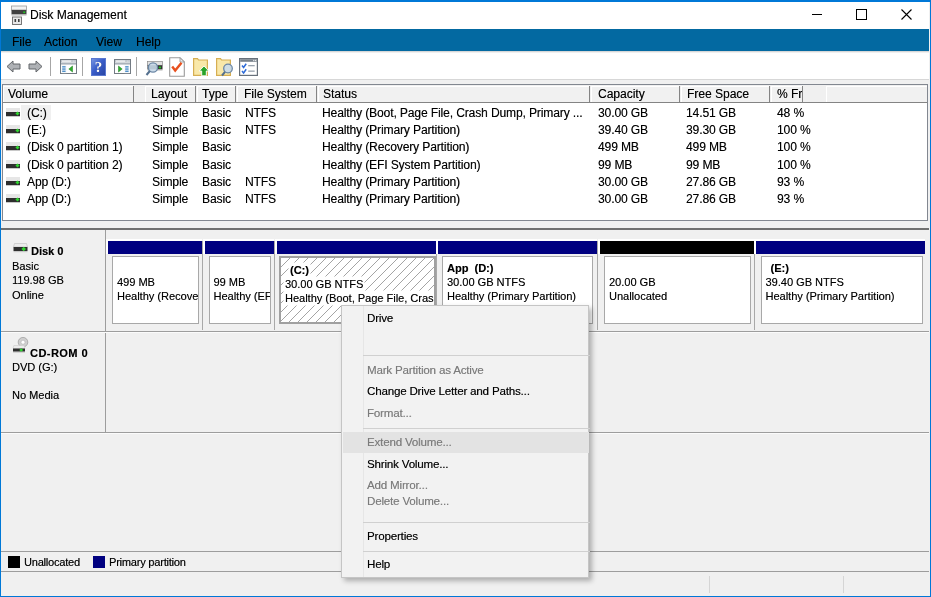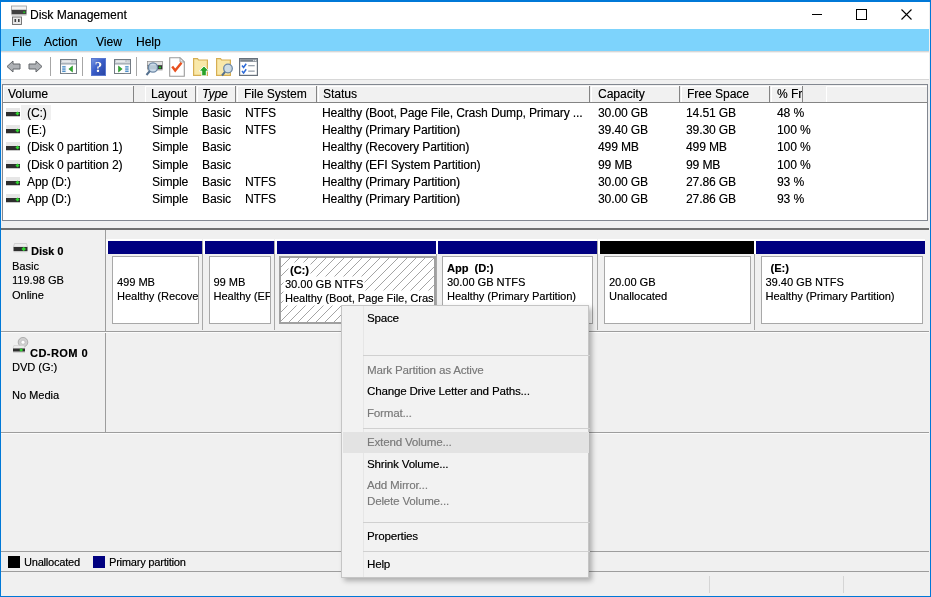--- a/index.html
+++ b/index.html
@@ -61,21 +61,21 @@
     </svg>
   </div>
   <div class="abs" style="left:30px;top:8px;">Disk Management</div>
 
   <div class="abs" style="left:812px;top:14px;width:10px;height:1.3px;background:#000;"></div>
   <div class="abs" style="left:856px;top:9px;width:10.5px;height:10.5px;border:1.1px solid #000;"></div>
   <svg class="abs" style="left:901px;top:9px;" width="11" height="11" viewBox="0 0 11 11">
       <path d="M0.5 0.5 L10.5 10.5 M10.5 0.5 L0.5 10.5" stroke="#000" stroke-width="1.1"></path>
     </svg>
 
-  <div class="abs" style="left:0;top:29px;width:929px;height:23px;background:#7dd3fc;border-bottom:1px solid #d7d7d7;">
+  <div class="abs" style="left:0;top:29px;width:929px;height:23px;background:#0369a1;border-bottom:1px solid #d7d7d7;">
     <span class="abs" style="left:12px;top:6px;">File</span>
     <span class="abs" style="left:44px;top:6px;">Action</span>
     <span class="abs" style="left:96px;top:6px;">View</span>
     <span class="abs" style="left:136px;top:6px;">Help</span>
   </div>
 
   <div class="abs" id="toolbar" style="left:0;top:53px;width:929px;height:27px;background:#fff;border-bottom:1px solid #d7d7d7;">
 
     <svg class="abs" style="left:6px;top:7px;" width="15" height="13" viewBox="0 0 15 13">
       <path d="M7 1 L7 4 L14 4 L14 9 L7 9 L7 12 L1 6.5 Z" fill="#aeb1b5" stroke="#63666a" stroke-width="1"></path>
@@ -165,21 +165,21 @@
       <rect x="9.2" y="12.5" width="6.5" height="1.3" fill="#9aa4ae"></rect>
     </svg>
   </div>
 
   <div class="abs" style="left:2px;top:84px;width:926px;height:137px;background:#fff;border:1px solid #828790;"></div>
   <div id="lvheader">
 
     <div class="abs" style="left:3px;top:85px;width:924px;height:18px;background:#f0f0f0;border-bottom:1px solid #848484;"></div>
     <div class="hc" style="left:3px;width:131px;"><span style="padding-left:5px;">Volume</span></div>
     <div class="hc" style="left:145px;width:51px;"><span style="padding-left:6px;">Layout</span></div>
-    <div class="hc" style="left:197px;width:39px;"><span style="padding-left:5px;font-style:italic;">Type</span></div>
+    <div class="hc" style="left:197px;width:39px;"><span style="padding-left:5px;">Type</span></div>
     <div class="hc" style="left:237px;width:80px;"><span style="padding-left:7px;">File System</span></div>
     <div class="hc" style="left:318px;width:272px;"><span style="padding-left:5px;">Status</span></div>
     <div class="hc" style="left:591px;width:89px;"><span style="padding-left:7px;">Capacity</span></div>
     <div class="hc" style="left:681px;width:89px;"><span style="padding-left:6px;">Free Space</span></div>
     <div class="hc" style="left:771px;width:32px;"><span style="padding-left:6px;">% Free</span></div>
     <div class="hc" style="left:826px;width:101px;border-right:none;"></div>
   </div>
   <div id="lvrows">
     <div class="abs" style="left:21px;top:104.5px;width:30px;height:15.5px;background:#f0f0f0;"></div>
     <div class="row" style="top:104px;">
@@ -347,21 +347,21 @@
 
   <div class="abs" style="left:709px;top:576px;width:1px;height:17px;background:#d5d5d5;"></div>
   <div class="abs" style="left:843px;top:576px;width:1px;height:17px;background:#d5d5d5;"></div>
 
   <div class="abs" style="left:0;top:0;width:931px;height:1.5px;background:#0078d7;z-index:50;"></div>
   <div class="abs" style="left:0;top:0;width:1px;height:597px;background:#0078d7;z-index:50;"></div>
   <div class="abs" style="left:930px;top:0;width:1px;height:597px;background:#0078d7;z-index:50;"></div>
   <div class="abs" style="left:0;top:595.5px;width:931px;height:1.5px;background:#0078d7;z-index:50;"></div>
 
   <div id="ctxmenu">
-    <div class="mi" style="top:2px;">Space</div>
+    <div class="mi" style="top:2px;">Drive</div>
     <div class="msep" style="top:49.4px;"></div>
     <div class="mi dis" style="top:53.5px;">Mark Partition as Active</div>
     <div class="mi" style="top:75.3px;">Change Drive Letter and Paths...</div>
     <div class="mi dis" style="top:97.1px;">Format...</div>
     <div class="msep" style="top:122.3px;"></div>
     <div class="mi dis hov" style="top:125.6px;">Extend Volume...</div>
     <div class="mi" style="top:147.6px;">Shrink Volume...</div>
     <div class="mi dis" style="top:169.4px;">Add Mirror...</div>
     <div class="mi dis" style="top:185px;">Delete Volume...</div>
     <div class="msep" style="top:216.2px;"></div>

